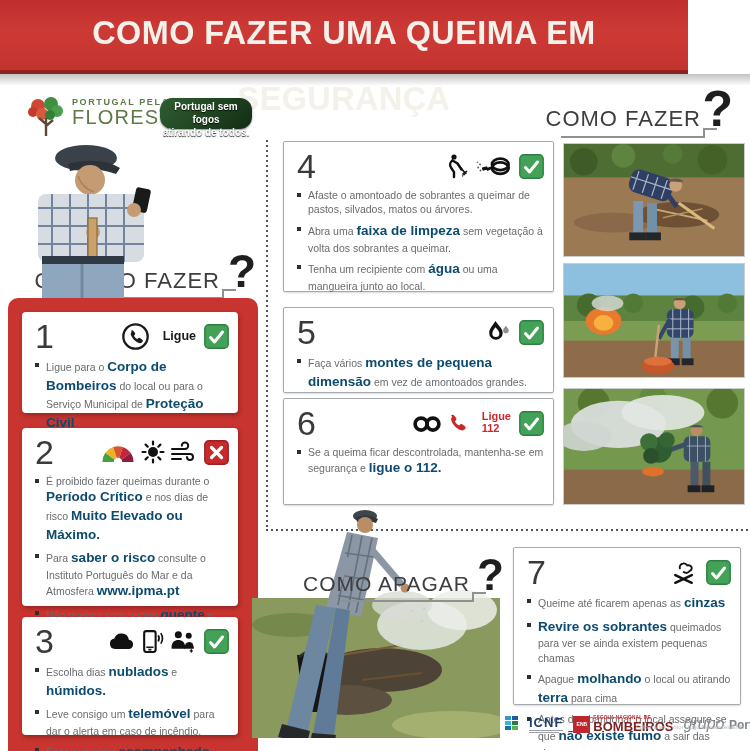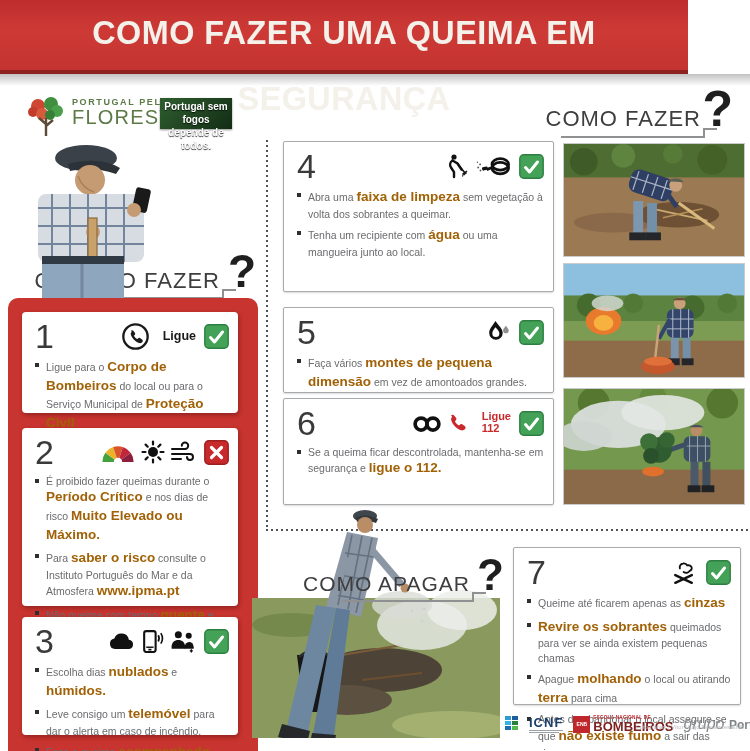--- a/index.html
+++ b/index.html
@@ -12,23 +12,23 @@
     background:linear-gradient(#bf2e2d,#cd3a36 45%,#c43330);
     border-bottom:4px solid #8e2220;}
   .header-title{width:100%;text-align:center;line-height:66px;font-size:33px;
     font-weight:bold;color:#f4f0ea;letter-spacing:.5px;transform:scaleX(.98);}
   .header-shadow{position:absolute;left:0;top:74px;width:750px;height:12px;
     background:linear-gradient(#c2c2c2,#ffffff);}
   
   .org-text{position:absolute;left:72px;top:97px;color:#5c7a46;}
   .org-line1{font-size:9px;font-weight:bold;letter-spacing:1.6px;}
   .org-line2{font-size:20px;letter-spacing:1.2px;margin-top:-1px;}
-  .slogan-badge{position:absolute;left:160px;top:98px;width:72px;height:31px;
+  .slogan-badge{position:absolute;left:160px;top:98px;width:92px;height:31px;
     background:linear-gradient(135deg,#2f5e2f,#132d15);
-    border-radius:0;box-shadow:0 1px 2px rgba(0,0,0,.45);
+    border-radius:12px;box-shadow:0 1px 2px rgba(0,0,0,.45);
     color:#fff;font-size:10px;font-weight:bold;text-align:center;
     padding-top:2px;box-sizing:border-box;line-height:1.3;
     text-shadow:0 1px 1px rgba(0,0,0,.8);}
   
   .qheading{position:absolute;}
   .qh-label{position:absolute;font-weight:400;color:#3e3e40;letter-spacing:1px;white-space:nowrap;}
   .qh-mark{position:absolute;font-weight:700;color:#1f1f1f;}
   .qh-line,.qh-hookv,.qh-hookh{position:absolute;background:#8f9092;}
   #h-como-fazer{left:553px;top:92px;width:192px;height:54px;}
   #h-como-fazer .qh-label{right:44px;top:14px;font-size:22px;}
@@ -66,21 +66,21 @@
   .step-num{font-size:34px;line-height:34px;color:#3a3a3c;}
   .step-icons{margin-left:auto;display:flex;align-items:center;gap:5px;}
   .step-icons .icon{display:inline-flex;align-items:center;}
   .icon-label{font-size:12.5px;font-weight:bold;color:#1a1a1a;padding-left:8px;}
   .icon-label.red{color:#c8292b;font-size:11px;line-height:1.05;white-space:pre-line;}
   .badge{width:25px;height:25px;margin-left:8px;flex:none;}
   .step-bullets{padding:5px 9px 0 13px;}
   .bullet{display:flex;margin-bottom:5px;}
   .sq{width:4px;height:4px;background:#2f2f31;margin:5px 7px 0 0;flex:none;}
   .bt{font-size:10.5px;color:#6a6b6e;line-height:1.38;}
-  .em{font-size:13.5px;font-weight:bold;color:#a16207;}
+  .em{font-size:13.5px;font-weight:bold;color:#0c4a6e;}
   
   .dot-v{position:absolute;left:266px;top:140px;width:2px;height:390px;
     background:repeating-linear-gradient(180deg,#515254 0 2px,transparent 2px 5px);}
   .dot-h{position:absolute;left:266px;top:529px;width:484px;height:2px;
     background:repeating-linear-gradient(90deg,#515254 0 2px,transparent 2px 5px);}
   
   .photo{position:absolute;border:1px solid #c9cbcd;box-sizing:border-box;}
   #photo-rake{left:563px;top:143px;width:182px;height:114px;}
   #photo-burn{left:563px;top:263px;width:182px;height:115px;}
   #photo-smoke{left:563px;top:388px;width:182px;height:117px;}
@@ -122,21 +122,21 @@
       <circle cx="26" cy="23" r="5" fill="#357f37"></circle>
     <path d="M22 26 L22 44 M22 32 L15 26 M22 34 L29 28" stroke="#5b4a36" stroke-width="2.4" fill="none"></path>
   </g>
 </svg>
 <div class="org-text">
   <div class="org-line1">PORTUGAL PELA</div>
   <div class="org-line2">FLORESTA</div>
 </div>
 <div class="slogan-badge">
   <div>Portugal sem fogos</div>
-  <div>depende de todos.</div>
+  <div>atirando de todos.</div>
 </div>
 
 <div class="qheading" id="h-como-fazer">
   <span class="qh-label">COMO FAZER</span>
   <span class="qh-mark">?</span>
   <span class="qh-line"></span>
   <span class="qh-hookv"></span>
   <span class="qh-hookh"></span>
 </div>
 <div class="qheading" id="h-quando">
@@ -338,20 +338,24 @@
             </g>
           </svg>
         </span>
       </span>
       <span class="badge"><svg width="25" height="25" viewBox="0 0 25 25">
           <rect x="0.8" y="0.8" width="23.4" height="23.4" rx="4" fill="#43a257" stroke="#2d7f41" stroke-width="1.4"></rect>
           <path d="M6.5 13.5l4 4.5 8-10" fill="none" stroke="#fff" stroke-width="3" stroke-linecap="round" stroke-linejoin="round"></path>
         </svg></span>
     </div>
   <div class="step-bullets">
+      <div class="bullet">
+        <span class="sq"></span>
+        <span class="bt"><span>Afaste o amontoado de sobrantes a queimar de pastos, silvados, matos ou árvores.</span></span>
+      </div>
       <div class="bullet">
         <span class="sq"></span>
         <span class="bt"><span>Abra uma </span><span class="em">faixa de limpeza</span><span> sem vegetação à volta dos sobrantes a queimar.</span></span>
       </div>
       <div class="bullet">
         <span class="sq"></span>
         <span class="bt"><span>Tenha um recipiente com </span><span class="em">água</span><span> ou uma mangueira junto ao local.</span></span>
       </div>
     </div>
 </div>

